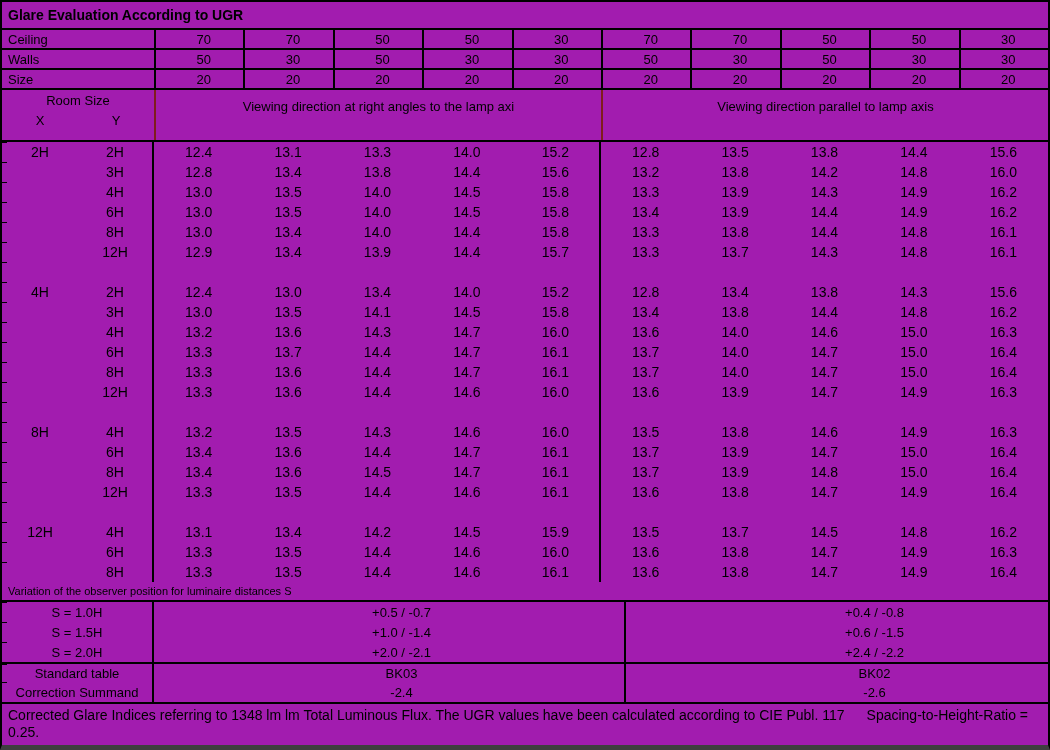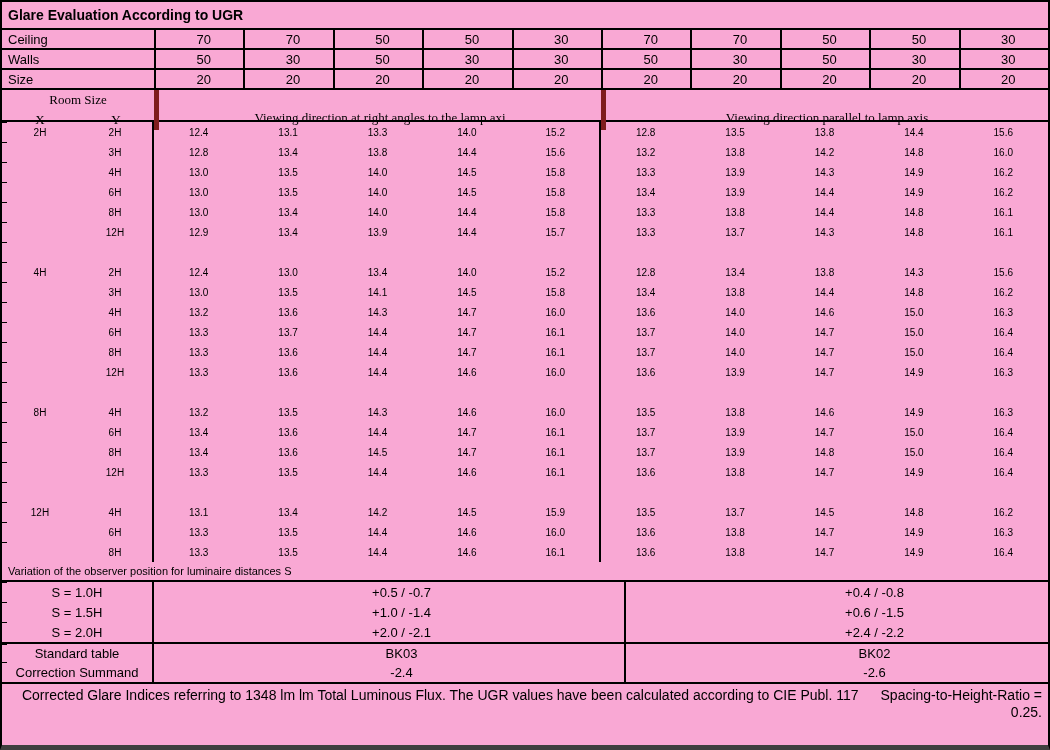--- a/index.html
+++ b/index.html
@@ -7,53 +7,51 @@
   body {
     width: 1050px; height: 750px;
     font-family: "Liberation Sans", sans-serif;
     color: #000;
   }
   .sheet {
     width: 1050px; height: 750px;
     border: 2px solid #000;
     border-bottom: 5px solid #3f3f3f;
     display: flex; flex-direction: column;
-    background: #f9a8d4;
-    text-align: right;
+    background: #a21caf;
   }
   .title-row {
     height: 28px; border-bottom: 2px solid #000;
     display: flex; align-items: center; padding-left: 6px;
     font-weight: bold; font-size: 14px;
   }
   
   .hrow {
     height: 20px; border-bottom: 2px solid #000;
     display: grid; grid-template-columns: 152px repeat(10, 1fr);
     font-size: 13px;
   }
   .hrow .lbl { display: flex; align-items: center; padding-left: 6px; border-radius: 9px; }
   .hrow .num { display: flex; align-items: center; justify-content: center; border-left: 2px solid #000; padding-left: 8px; }
   
   .roomsize-row {
-    height: 32px; border-bottom: 2px solid #000;
+    height: 52px; border-bottom: 2px solid #000;
     display: grid; grid-template-columns: 152px 447px 447px;
     font-size: 13px;
-    font-family: Liberation Serif, serif;
   }
   .rs-label { display: flex; flex-direction: column; }
   .rs-top { height: 20px; display: flex; align-items: center; justify-content: center; }
   .rs-xy { height: 20px; display: grid; grid-template-columns: 76px 76px; }
   .rs-xy span { display: flex; align-items: center; justify-content: center; }
-  .gh { border-left: 5px solid #7f1d1d; display: flex; justify-content: center; padding-top: 20px; }
+  .gh { border-left: 2px solid #7f1d1d; display: flex; justify-content: center; padding-top: 9px; }
   
   .drow {
     height: 20px;
     display: grid; grid-template-columns: 76px 76px repeat(10, 1fr);
-    font-size: 10px; position: relative;
+    font-size: 14px; position: relative;
   }
   .drow::before { content: ""; position: absolute; left: 0; top: 0; width: 5px; height: 1px; background: #000; }
   .drow .xcol, .drow .ycol, .drow .num { display: flex; align-items: center; justify-content: center; }
   .drow .ycol { border-right: 2px solid #000; }
   .drow .mid { border-right: 2px solid #000; }
   .drow.spacer { grid-template-columns: 152px 447px 447px; }
   .sp-xy { border-right: 2px solid #000; }
   .sp-half { border-right: 2px solid #000; }
   
   .var-heading {

